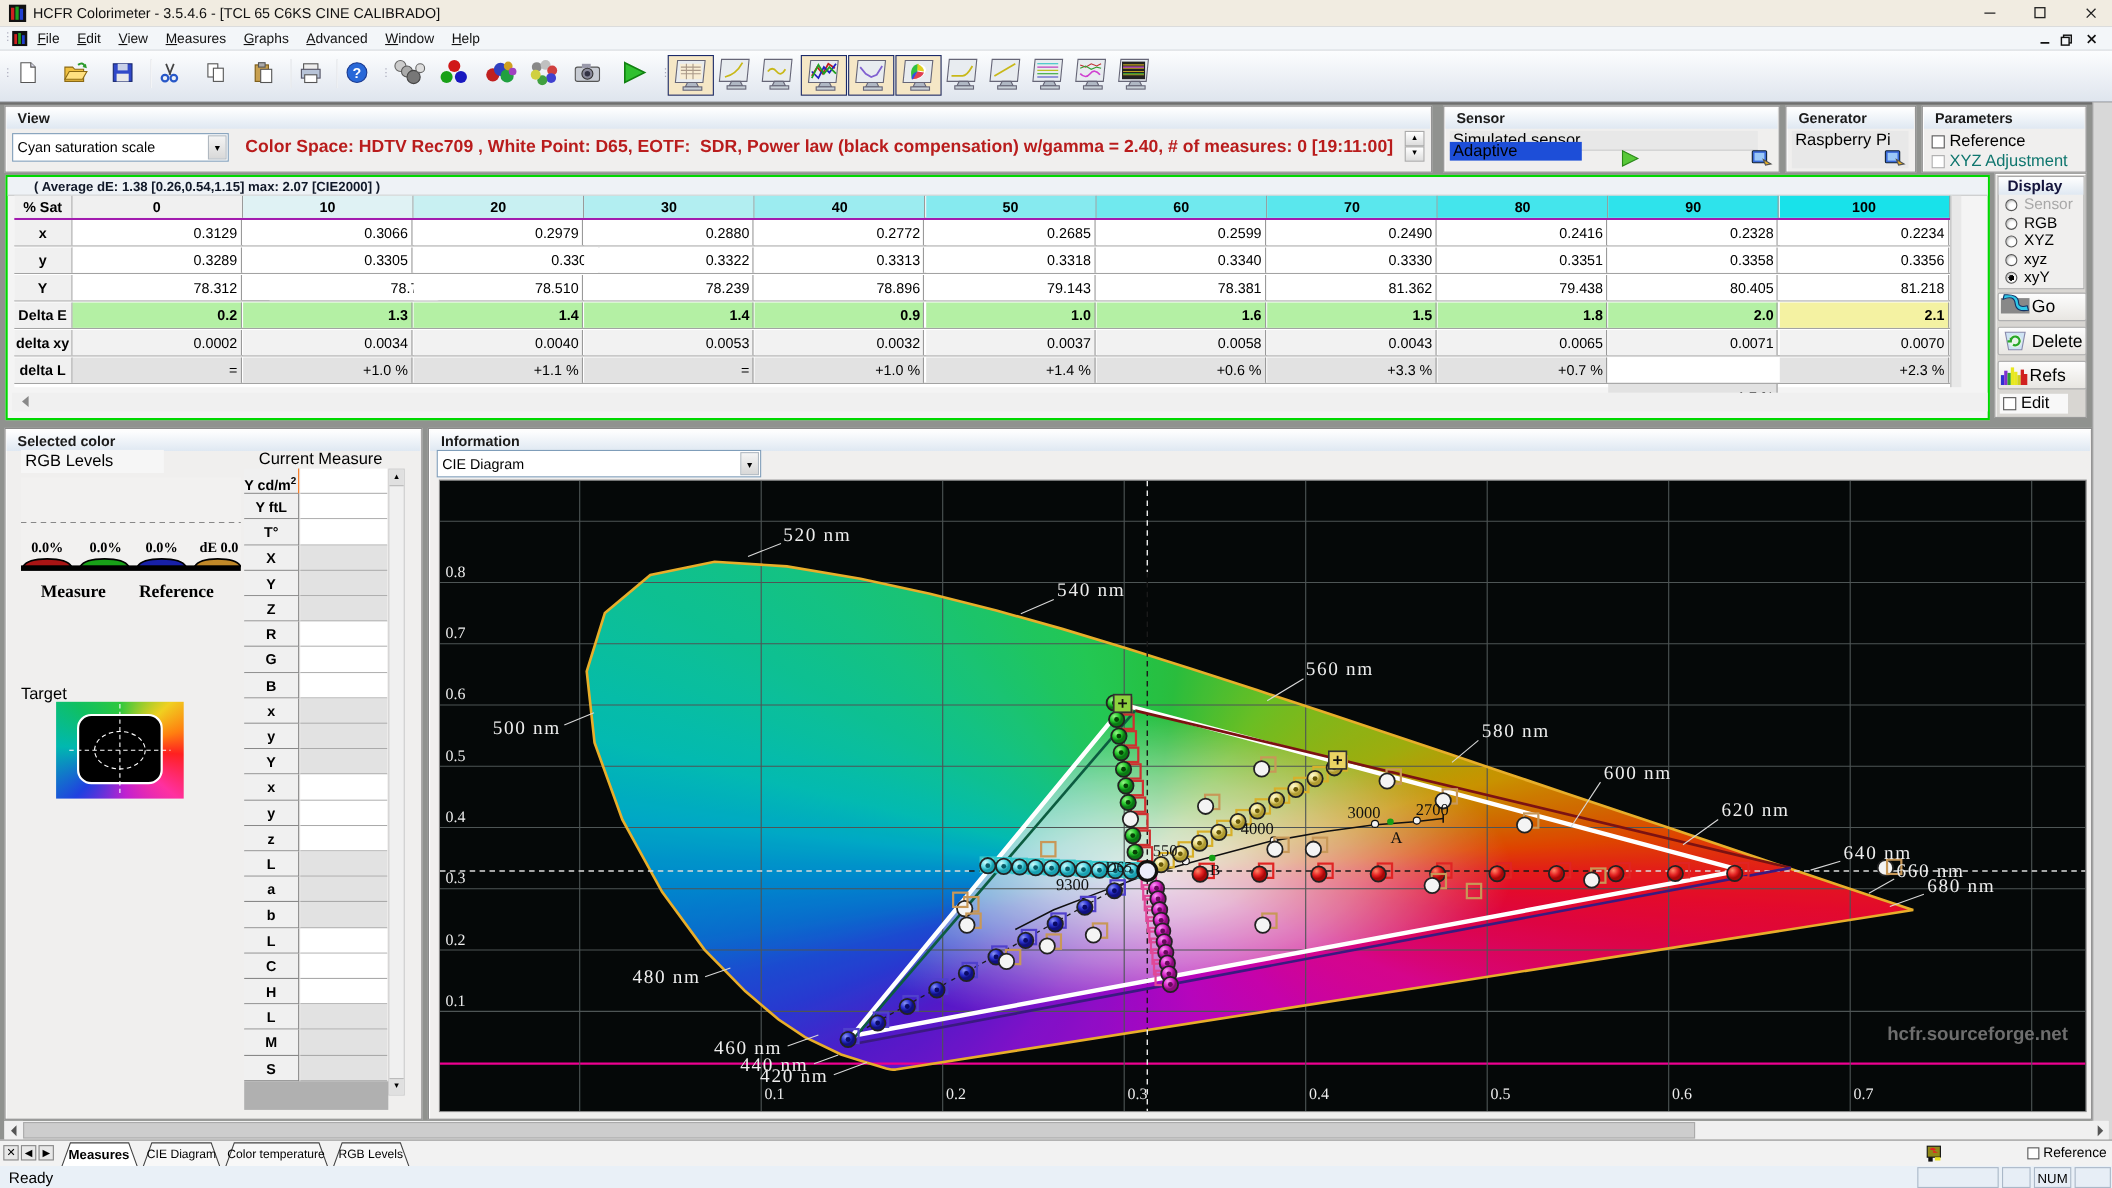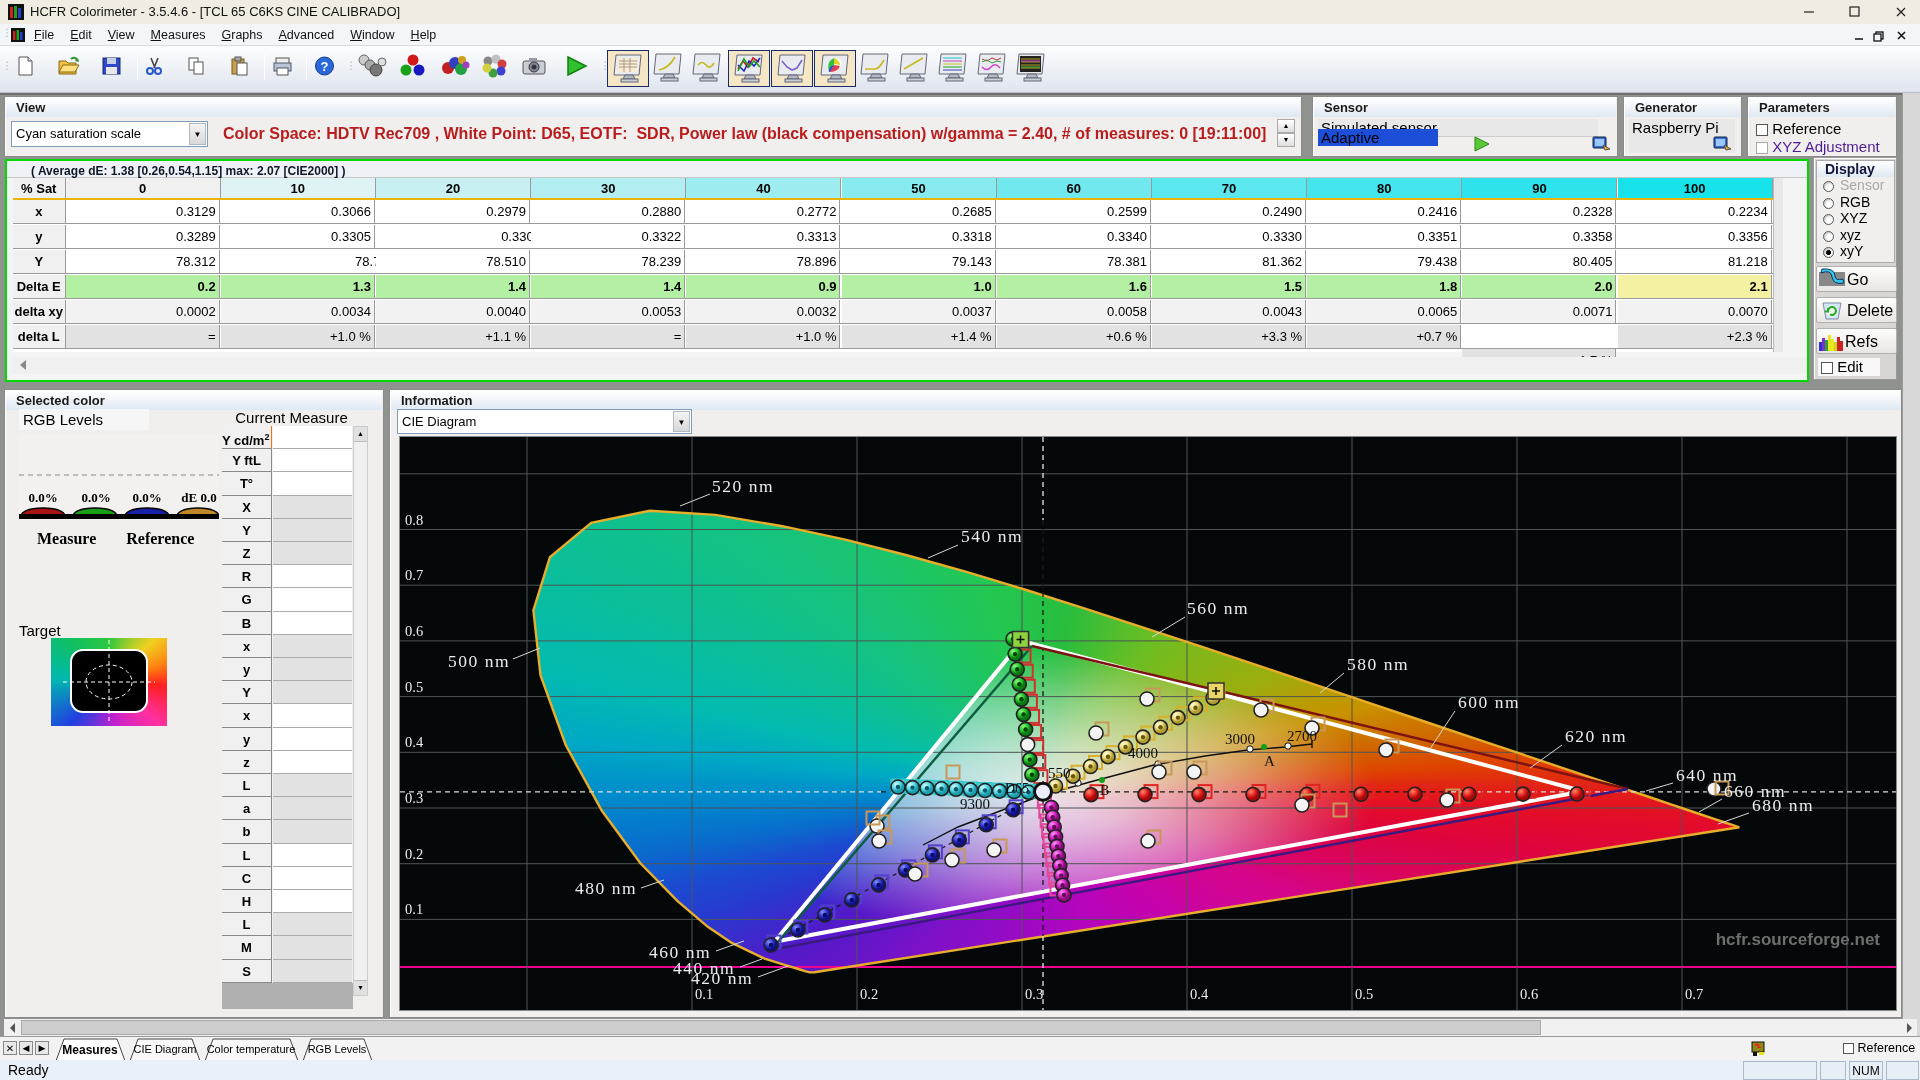--- a/index.html
+++ b/index.html
@@ -240,29 +240,29 @@
  <div class="abs" style="left:5px;top:22px;width:106px;font-size:15px;background:#e8e8e8;padding-left:3px;height:34px">Raspberry Pi</div>
  <svg class="abs" style="left:88px;top:38px" width="22" height="18">
       <rect x="2" y="2" width="13" height="11" rx="1" fill="#3a6ad8" stroke="#123"></rect>
       <rect x="4" y="4" width="9" height="7" fill="#9ac8f8"></rect>
       <path d="M12,10 l7,4 -5,1z" fill="#e8b020" stroke="#555"></path>
     </svg>
 </div>
 <div class="panel" style="left:1747px;top:96px;width:150px;height:61px">
  <div class="phead">Parameters</div>
  <div class="abs" style="left:8px;top:23px;font-size:15px"><span class="cb"></span> Reference</div>
- <div class="abs" style="left:8px;top:41px;font-size:15px;color:#4c1d95"><span class="cb" style="border-color:#aaa"></span> XYZ Adjustment</div>
+ <div class="abs" style="left:8px;top:41px;font-size:15px;color:#0f766e"><span class="cb" style="border-color:#aaa"></span> XYZ Adjustment</div>
 </div>
 
 <div class="abs" style="left:5px;top:159px;width:1804px;height:223px;border:2px solid #00d800;background:#f4f4f4">
  <div class="abs" style="left:0;top:0;width:1800px;height:17px;background:#eef2f6;border-bottom:1px solid #c8c8c8">
   <span style="font-size:12px;font-weight:bold;color:#101828;padding-left:24px">( Average dE: 1.38 [0.26,0.54,1.15] max: 2.07 [CIE2000] )</span>
  </div>
  <div class="abs" style="left:6px;top:17px;width:1762px;height:174px;background:#fff">
-      <div class="tr" style="top:0;height:22px;line-height:22px;border-bottom:2px solid #eab308">
+      <div class="tr" style="top:0;height:22px;line-height:22px;border-bottom:2px solid #a21caf">
         <div class="tc th" style="left:0;width:52.5px">% Sat</div>
         <div class="tc th" style="left:52.5px;width:155.2px;background:#f0f0f0">0</div>
         <div class="tc th" style="left:207.7px;width:155.2px;background:rgb(223,242,244)">10</div>
         <div class="tc th" style="left:362.9px;width:155.2px;background:rgb(200,240,242)">20</div>
         <div class="tc th" style="left:518.1px;width:155.2px;background:rgb(178,238,241)">30</div>
         <div class="tc th" style="left:673.3px;width:155.2px;background:rgb(156,236,240)">40</div>
         <div class="tc th" style="left:828.5px;width:155.2px;background:rgb(134,234,239)">50</div>
         <div class="tc th" style="left:983.7px;width:155.2px;background:rgb(112,233,238)">60</div>
         <div class="tc th" style="left:1138.9px;width:155.2px;background:rgb(90,231,237)">70</div>
         <div class="tc th" style="left:1294.1px;width:155.2px;background:rgb(68,229,236)">80</div>

